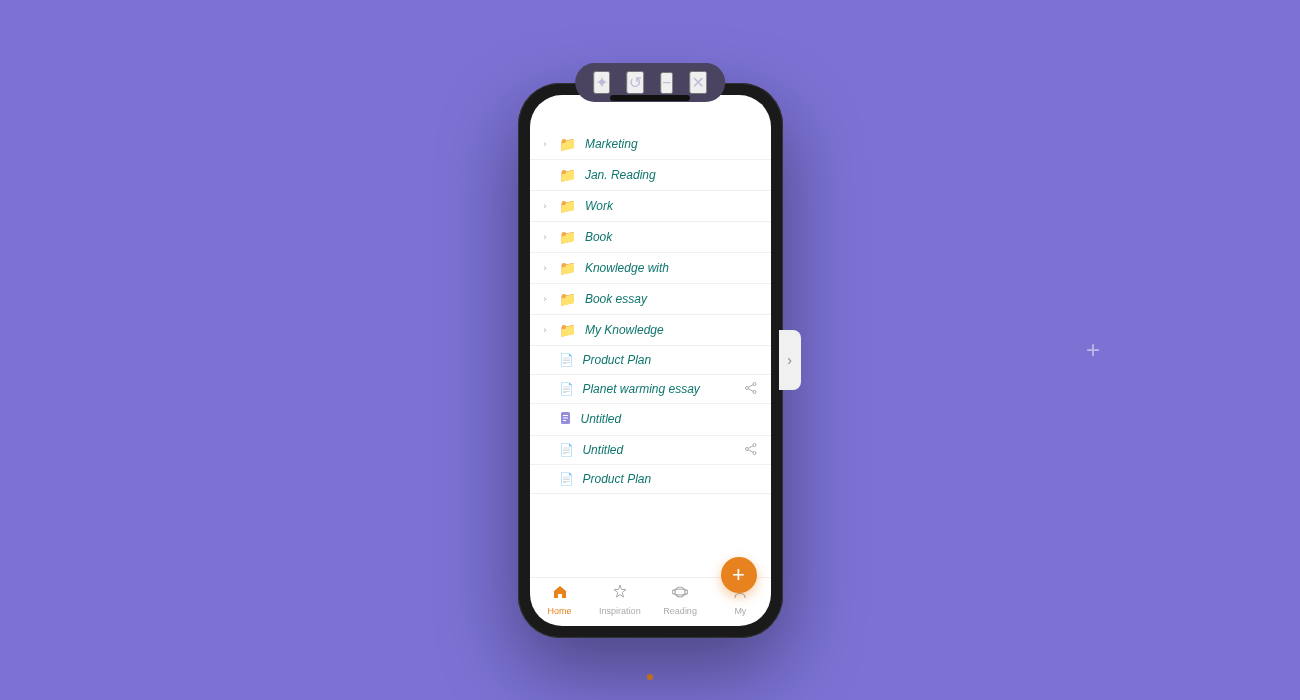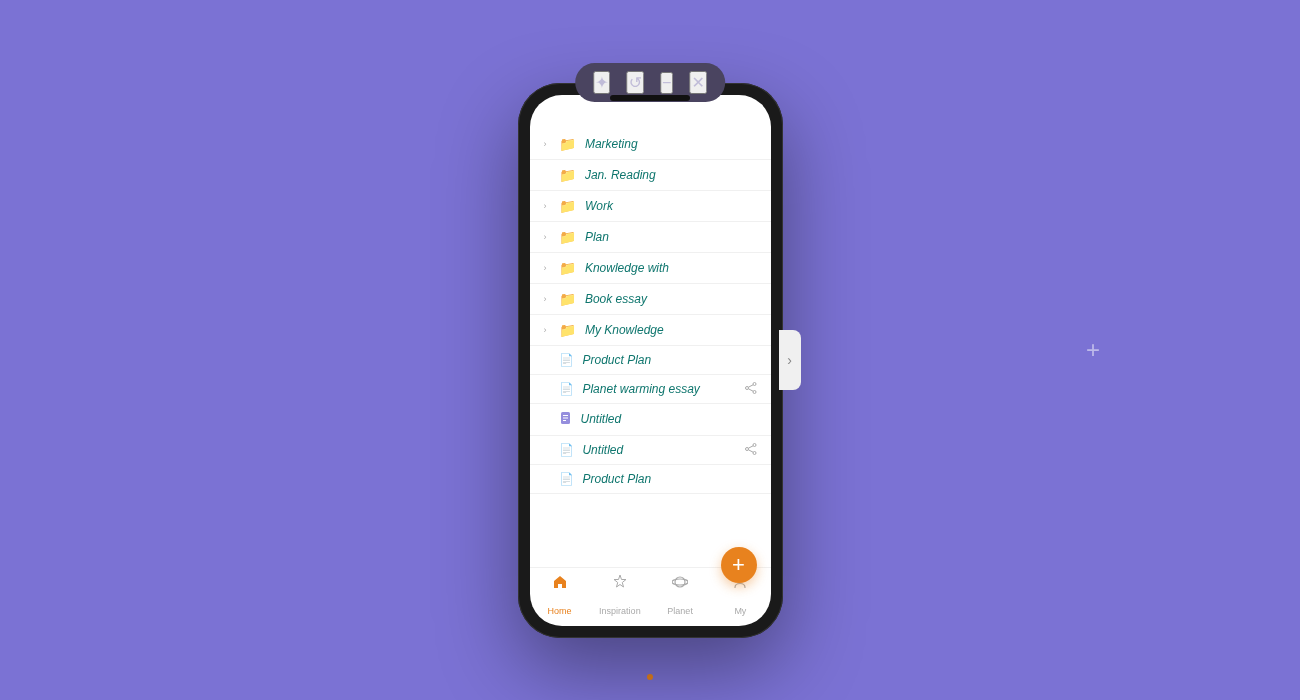--- a/index.html
+++ b/index.html
@@ -235,21 +235,21 @@
       align-items: center;
       padding: 6px 0 10px;
       border-top: 1px solid #f0f0f0;
       flex-shrink: 0;
     }
     .nav-item {
       flex: 1;
       display: flex;
       flex-direction: column;
       align-items: center;
-      gap: 12px;
+      gap: 2px;
       cursor: pointer;
     }
     .nav-icon {
       font-size: 16px;
       color: #aaa;
     }
     .nav-item.active .nav-icon { color: #e8821e; }
     .nav-label {
       font-size: 9px;
       color: #aaa;
@@ -295,21 +295,21 @@
 
       <div class="file-item">
         <span class="chevron">›</span>
         <span class="file-icon folder-icon">📁</span>
         <span class="file-name">Work</span>
       </div>
 
       <div class="file-item">
         <span class="chevron">›</span>
         <span class="file-icon folder-icon">📁</span>
-        <span class="file-name">Plan</span>
+        <span class="file-name">Book</span>
       </div>
 
       <div class="file-item">
         <span class="chevron">›</span>
         <span class="file-icon folder-icon">📁</span>
         <span class="file-name">Knowledge with</span>
       </div>
 
       <div class="file-item">
         <span class="chevron">›</span>
@@ -401,21 +401,21 @@
         </span>
         <span class="nav-label">Inspiration</span>
       </div>
       <div class="nav-item">
         <span class="nav-icon">
           <svg width="16" height="16" viewBox="0 0 16 16" fill="none">
             <circle cx="8" cy="8" r="5" stroke="#aaa" stroke-width="1.2"></circle>
             <ellipse cx="8" cy="8" rx="8" ry="3" stroke="#aaa" stroke-width="1.2"></ellipse>
           </svg>
         </span>
-        <span class="nav-label">Planet</span>
+        <span class="nav-label">Reading</span>
       </div>
       <div class="nav-item">
         <span class="nav-icon">
           <svg width="16" height="16" viewBox="0 0 16 16" fill="none">
             <circle cx="8" cy="5.5" r="2.5" stroke="#aaa" stroke-width="1.2"></circle>
             <path d="M3 13.5C3 11 5.2 9.5 8 9.5C10.8 9.5 13 11 13 13.5" stroke="#aaa" stroke-width="1.2" stroke-linecap="round"></path>
           </svg>
         </span>
         <span class="nav-label">My</span>
       </div>

